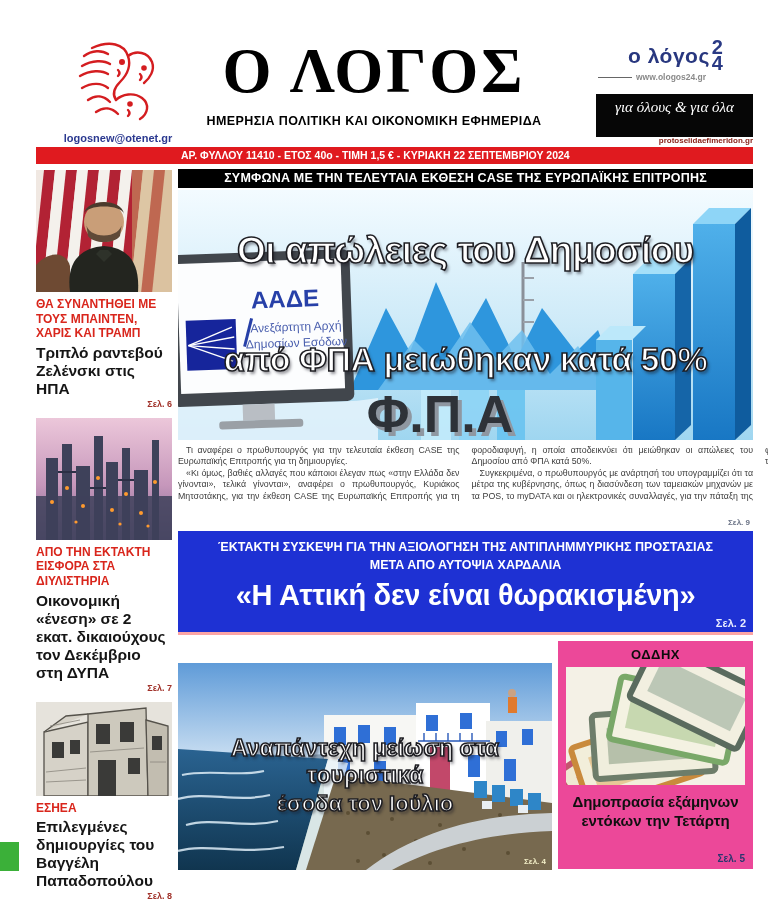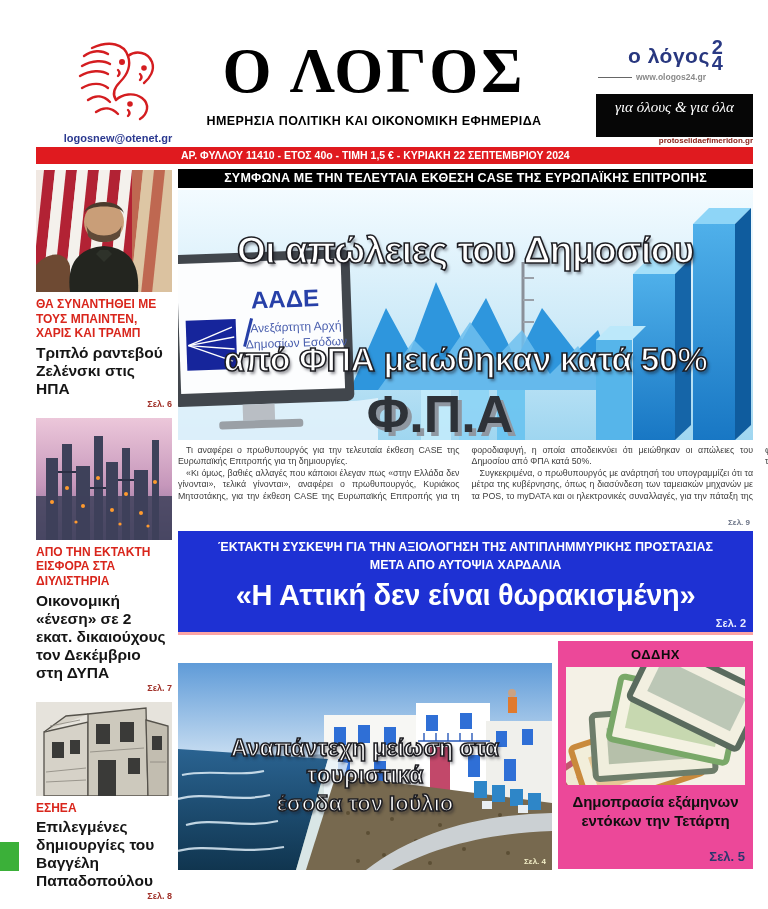--- a/index.html
+++ b/index.html
@@ -66,21 +66,21 @@
   .beach{left:178px;top:663px;width:374px;height:207px;overflow:hidden;}
   .beach-h1{position:absolute;left:0;top:72px;width:374px;text-align:center;font-size:23px;}
   .beach-h2{position:absolute;left:0;top:128px;width:374px;text-align:center;font-size:22px;}
   .beach-ref{position:absolute;right:6px;bottom:4px;font-size:8px;font-weight:bold;color:#f3efc8;}
 
   
   .oddix{left:558px;top:641px;width:195px;height:228px;background:#ec4899;text-align:center;box-sizing:border-box;padding-top:6px;}
   .oddix-kicker{font-size:13px;font-weight:bold;color:#0c0c0c;letter-spacing:.5px;}
   .oddix-img{margin-top:5px;}
   .oddix-headline{margin-top:4px;font-size:15px;font-weight:bold;color:#101010;line-height:1.25;padding:0 8px;}
-  .oddix-ref{position:absolute;right:8px;bottom:5px;font-size:13px;font-weight:bold;color:#2b366e;}
+  .oddix-ref{position:absolute;right:8px;bottom:5px;font-size:10px;font-weight:bold;color:#2b366e;}
 
   .green-mark{left:0;top:842px;width:19px;height:29px;background:#3bb039;}
 </style>
 </head>
 <body>
 
 <div id="page">
 
   <div class="abs logo-block">
     <svg width="112" height="90" viewBox="0 0 112 90">

